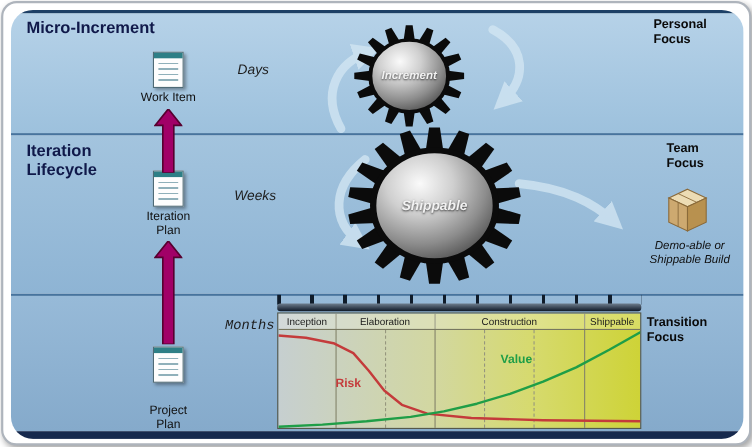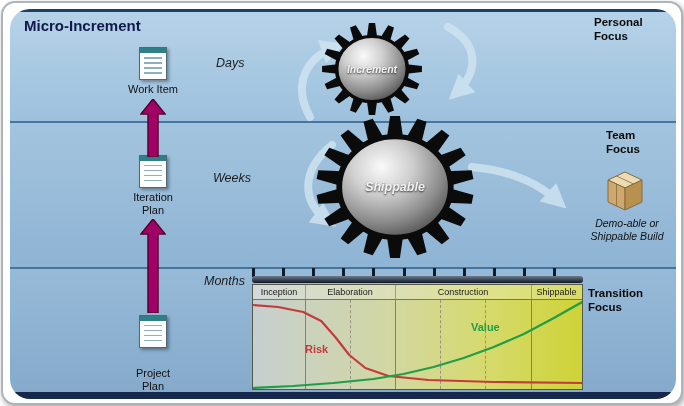--- a/index.html
+++ b/index.html
@@ -23,21 +23,21 @@
   .bt3 { left:14px; top:278px; width:74px; }
 
   .focus { position:absolute; font-weight:bold; font-size:11.5px; color:#0a0a0a; line-height:1.2; text-align:left; }
   .f1 { right:10px; top:7px; width:72px; }
   .f2 { right:10px; top:120px; width:60px; }
   .f3 { right:6px; top:278px; width:82px; }
 
   .time-label { position:absolute; font-style:italic; font-size:12.5px; color:#1d1d1d; }
   .t1 { left:206px; top:47px; }
   .t2 { left:203px; top:162px; }
-  .t3 { left:194px; top:265px; width:46px; text-align:left; }
+  .t3 { left:194px; top:280px; width:46px; text-align:center;font-family:Liberation Mono, monospace; }
 
   
   .doc { position:absolute; width:28px; height:33px; background:#fdfdfd; border:1px solid #4e6a76; box-shadow:2px 2px 3px rgba(0,0,0,.35); }
   .doc::before { content:""; position:absolute; left:0; top:0; right:0; height:5px; background:#2e7f86; }
   .doc::after { content:""; position:absolute; left:4px; right:4px; top:9px; bottom:4px;
     background:repeating-linear-gradient(180deg,#8fb0ba 0 1.5px, transparent 1.5px 5px); }
   .d1 { left:129px; top:38px; }
   .d2 { left:129px; top:146px; }
   .d3 { left:129px; top:306px; }
 
@@ -76,21 +76,21 @@
   .phase-row { position:absolute; left:0; top:0; width:100%; height:15px; display:flex; border-bottom:1px solid #77775f; background:rgba(255,255,255,.22); }
   .phase-cell { font-size:9px; color:#1a1a1a; text-align:center; line-height:15px; overflow:hidden; white-space:nowrap; }
   .pc1 { width:52px; } .pc2 { width:90px; } .pc3 { width:136px; } .pc4 { width:51px; }
   .vline { position:absolute; top:0; bottom:0; width:1px; background:#83836a; }
   .vl1 { left:52px; } .vl2 { left:142px; } .vl3 { left:278px; }
   .vdash { position:absolute; top:15px; bottom:0; width:0; border-left:1px dashed #96967e; }
   .vd1 { left:97px; } .vd2 { left:187px; } .vd3 { left:232px; }
   .curves { position:absolute; left:0; top:0; }
   .series-label { position:absolute; font-size:11px; font-weight:bold; }
   .risk-label { left:52px; top:58px; color:#c43b3b; }
-  .value-label { left:218px; top:36px; color:#1f9e47; }
+  .value-label { left:202px; top:36px; color:#1f9e47; }
 </style>
 </head>
 <body>
 
 <div class="frame">
   <div class="inner">
 
     <svg width="0" height="0" style="position:absolute">
       <defs>
         <radialGradient id="gbody" cx="38%" cy="30%" r="78%">
@@ -113,20 +113,21 @@
     <svg class="swirls" width="666" height="390">
       <g fill="none" stroke="#d2e6f2" stroke-width="8" stroke-linecap="round" opacity="0.78">
         <path d="M 438,18 C 468,34 470,62 446,84" marker-end="url(#swirlHead)"></path>
         <path d="M 300,108 C 282,76 296,48 326,38" marker-end="url(#swirlHead)"></path>
         <path d="M 322,136 C 292,160 290,192 318,212" marker-end="url(#swirlHead)"></path>
         <path d="M 462,158 C 505,162 530,176 549,193" marker-end="url(#swirlHead)"></path>
       </g>
     </svg>
 
     <div class="band-title bt1">Micro-Increment</div>
+    <div class="band-title bt2">Iteration Lifecycle</div>
 
     <div class="focus f1">Personal Focus</div>
     <div class="focus f2">Team Focus</div>
     <div class="focus f3">Transition Focus</div>
 
     <div class="time-label t1">Days</div>
     <div class="time-label t2">Weeks</div>
     <div class="time-label t3">Months</div>
 
     <div class="doc d1"></div>

